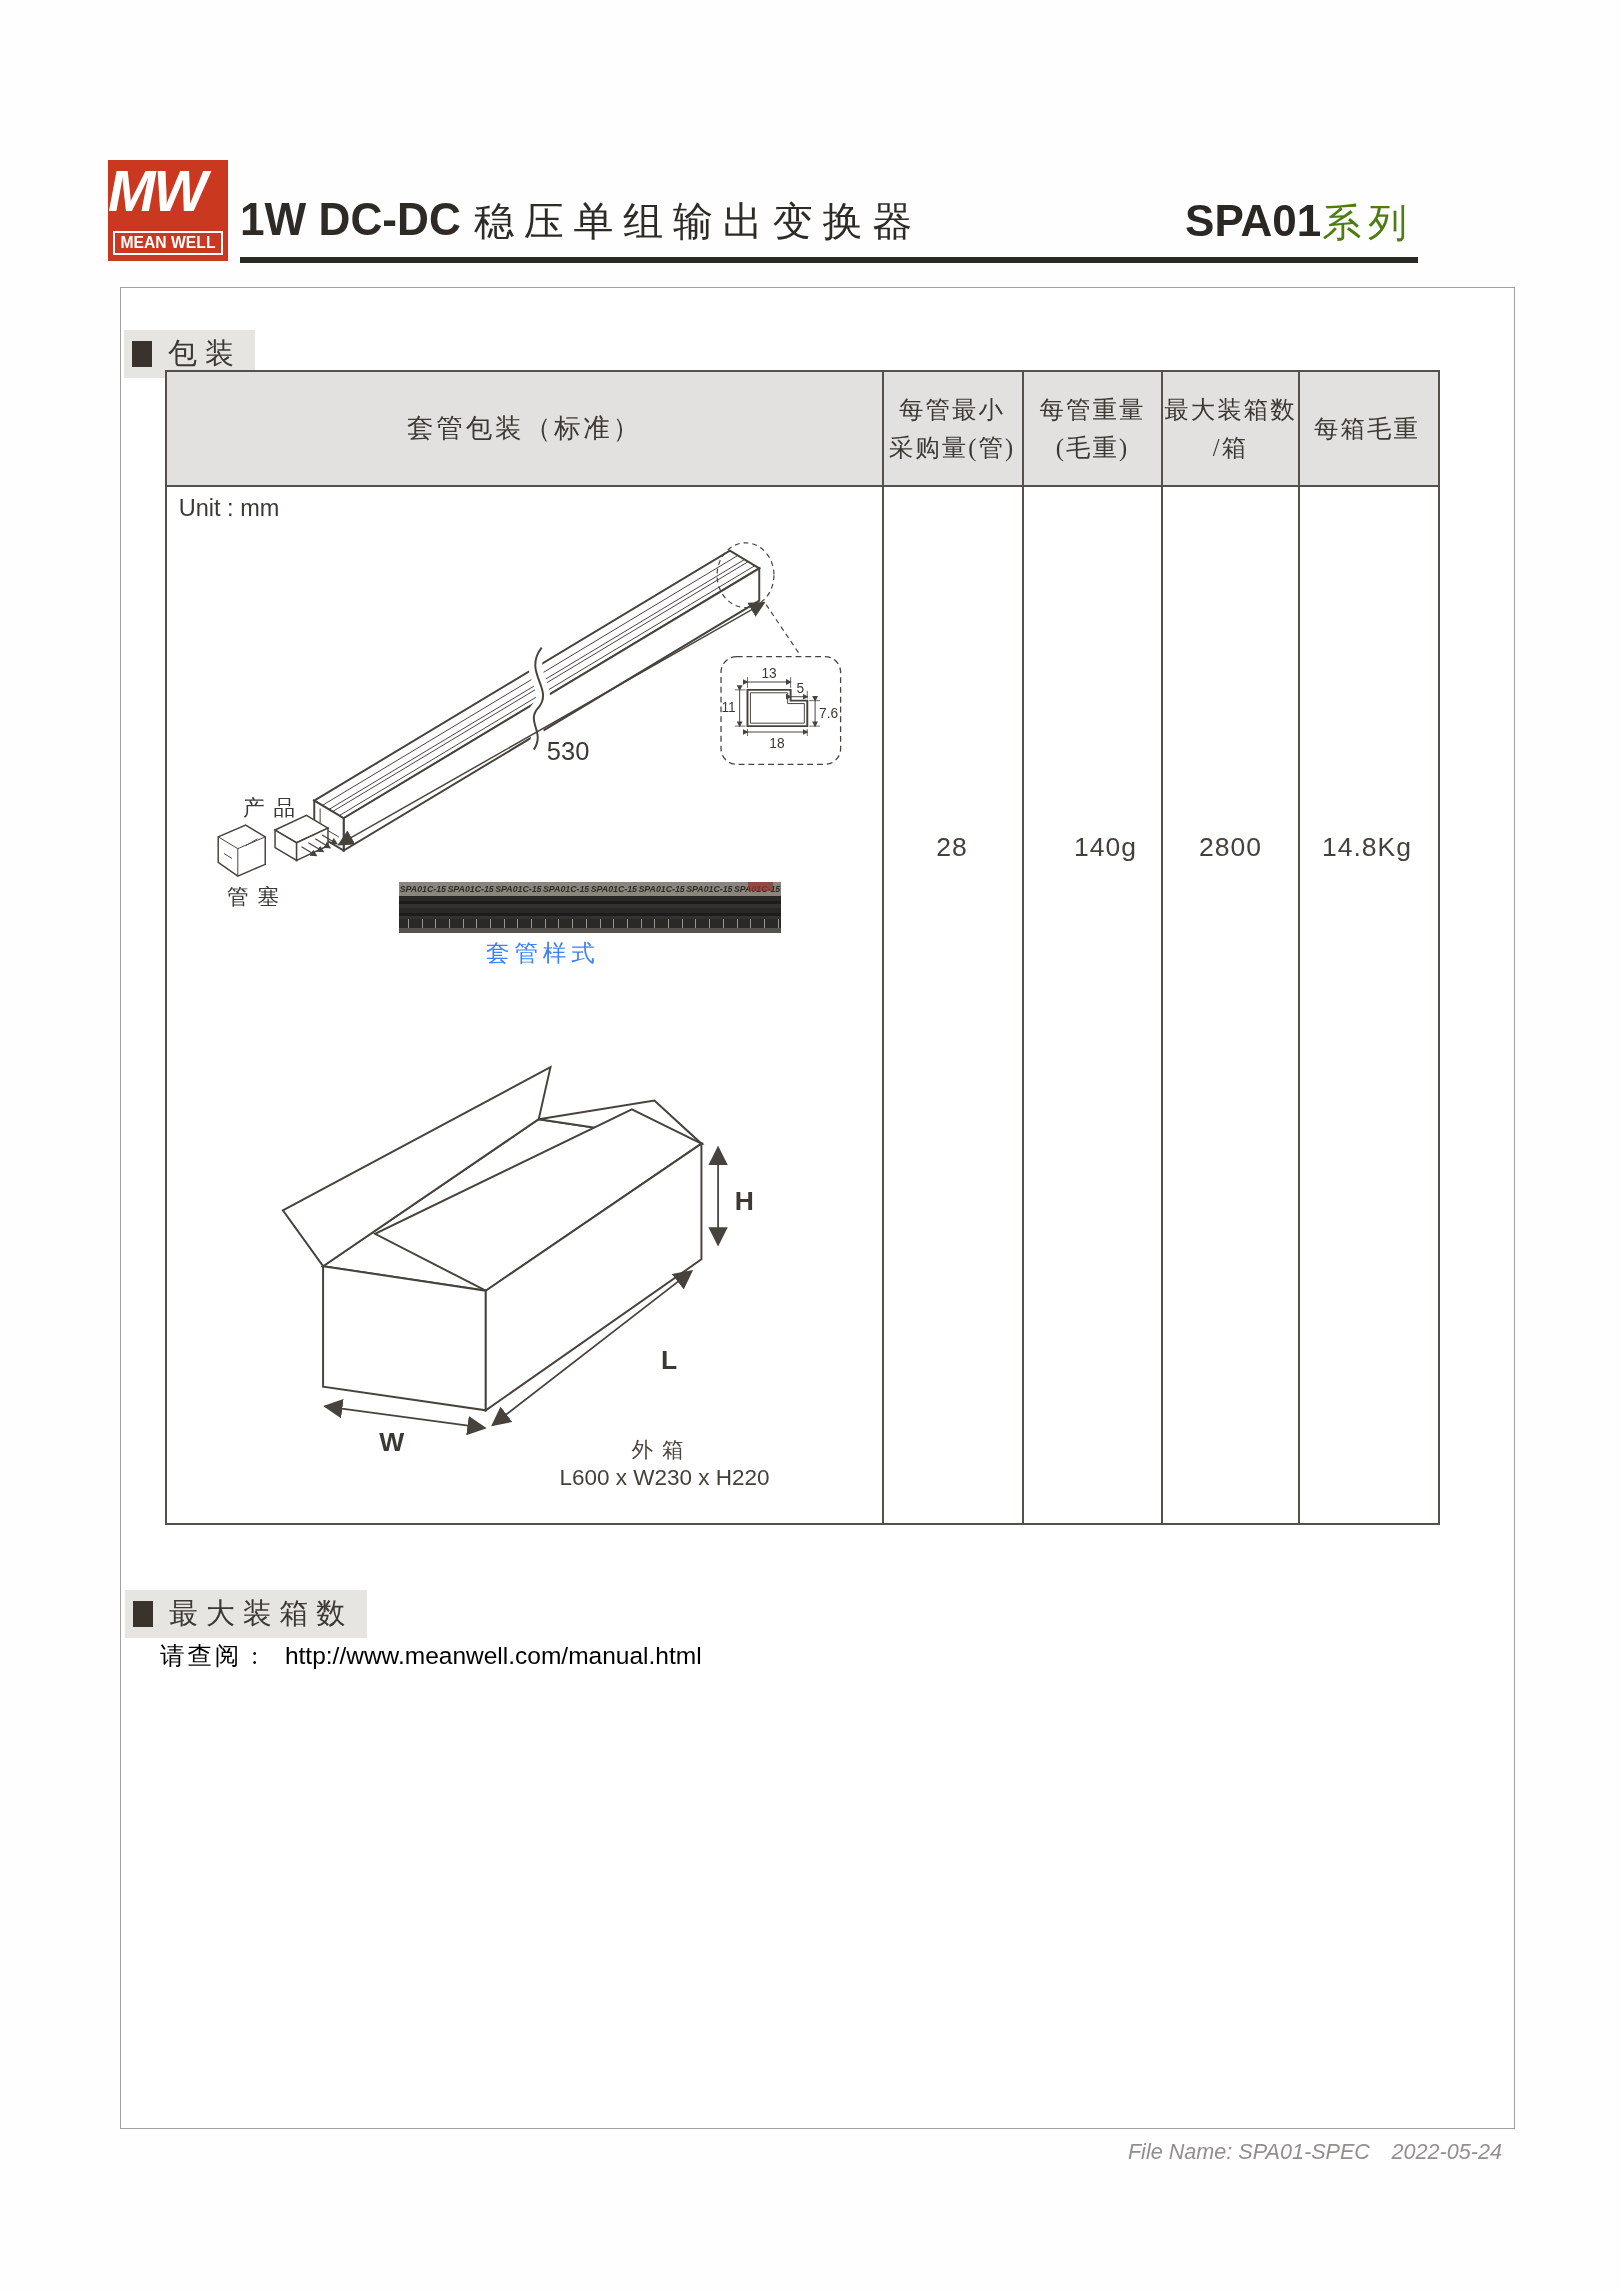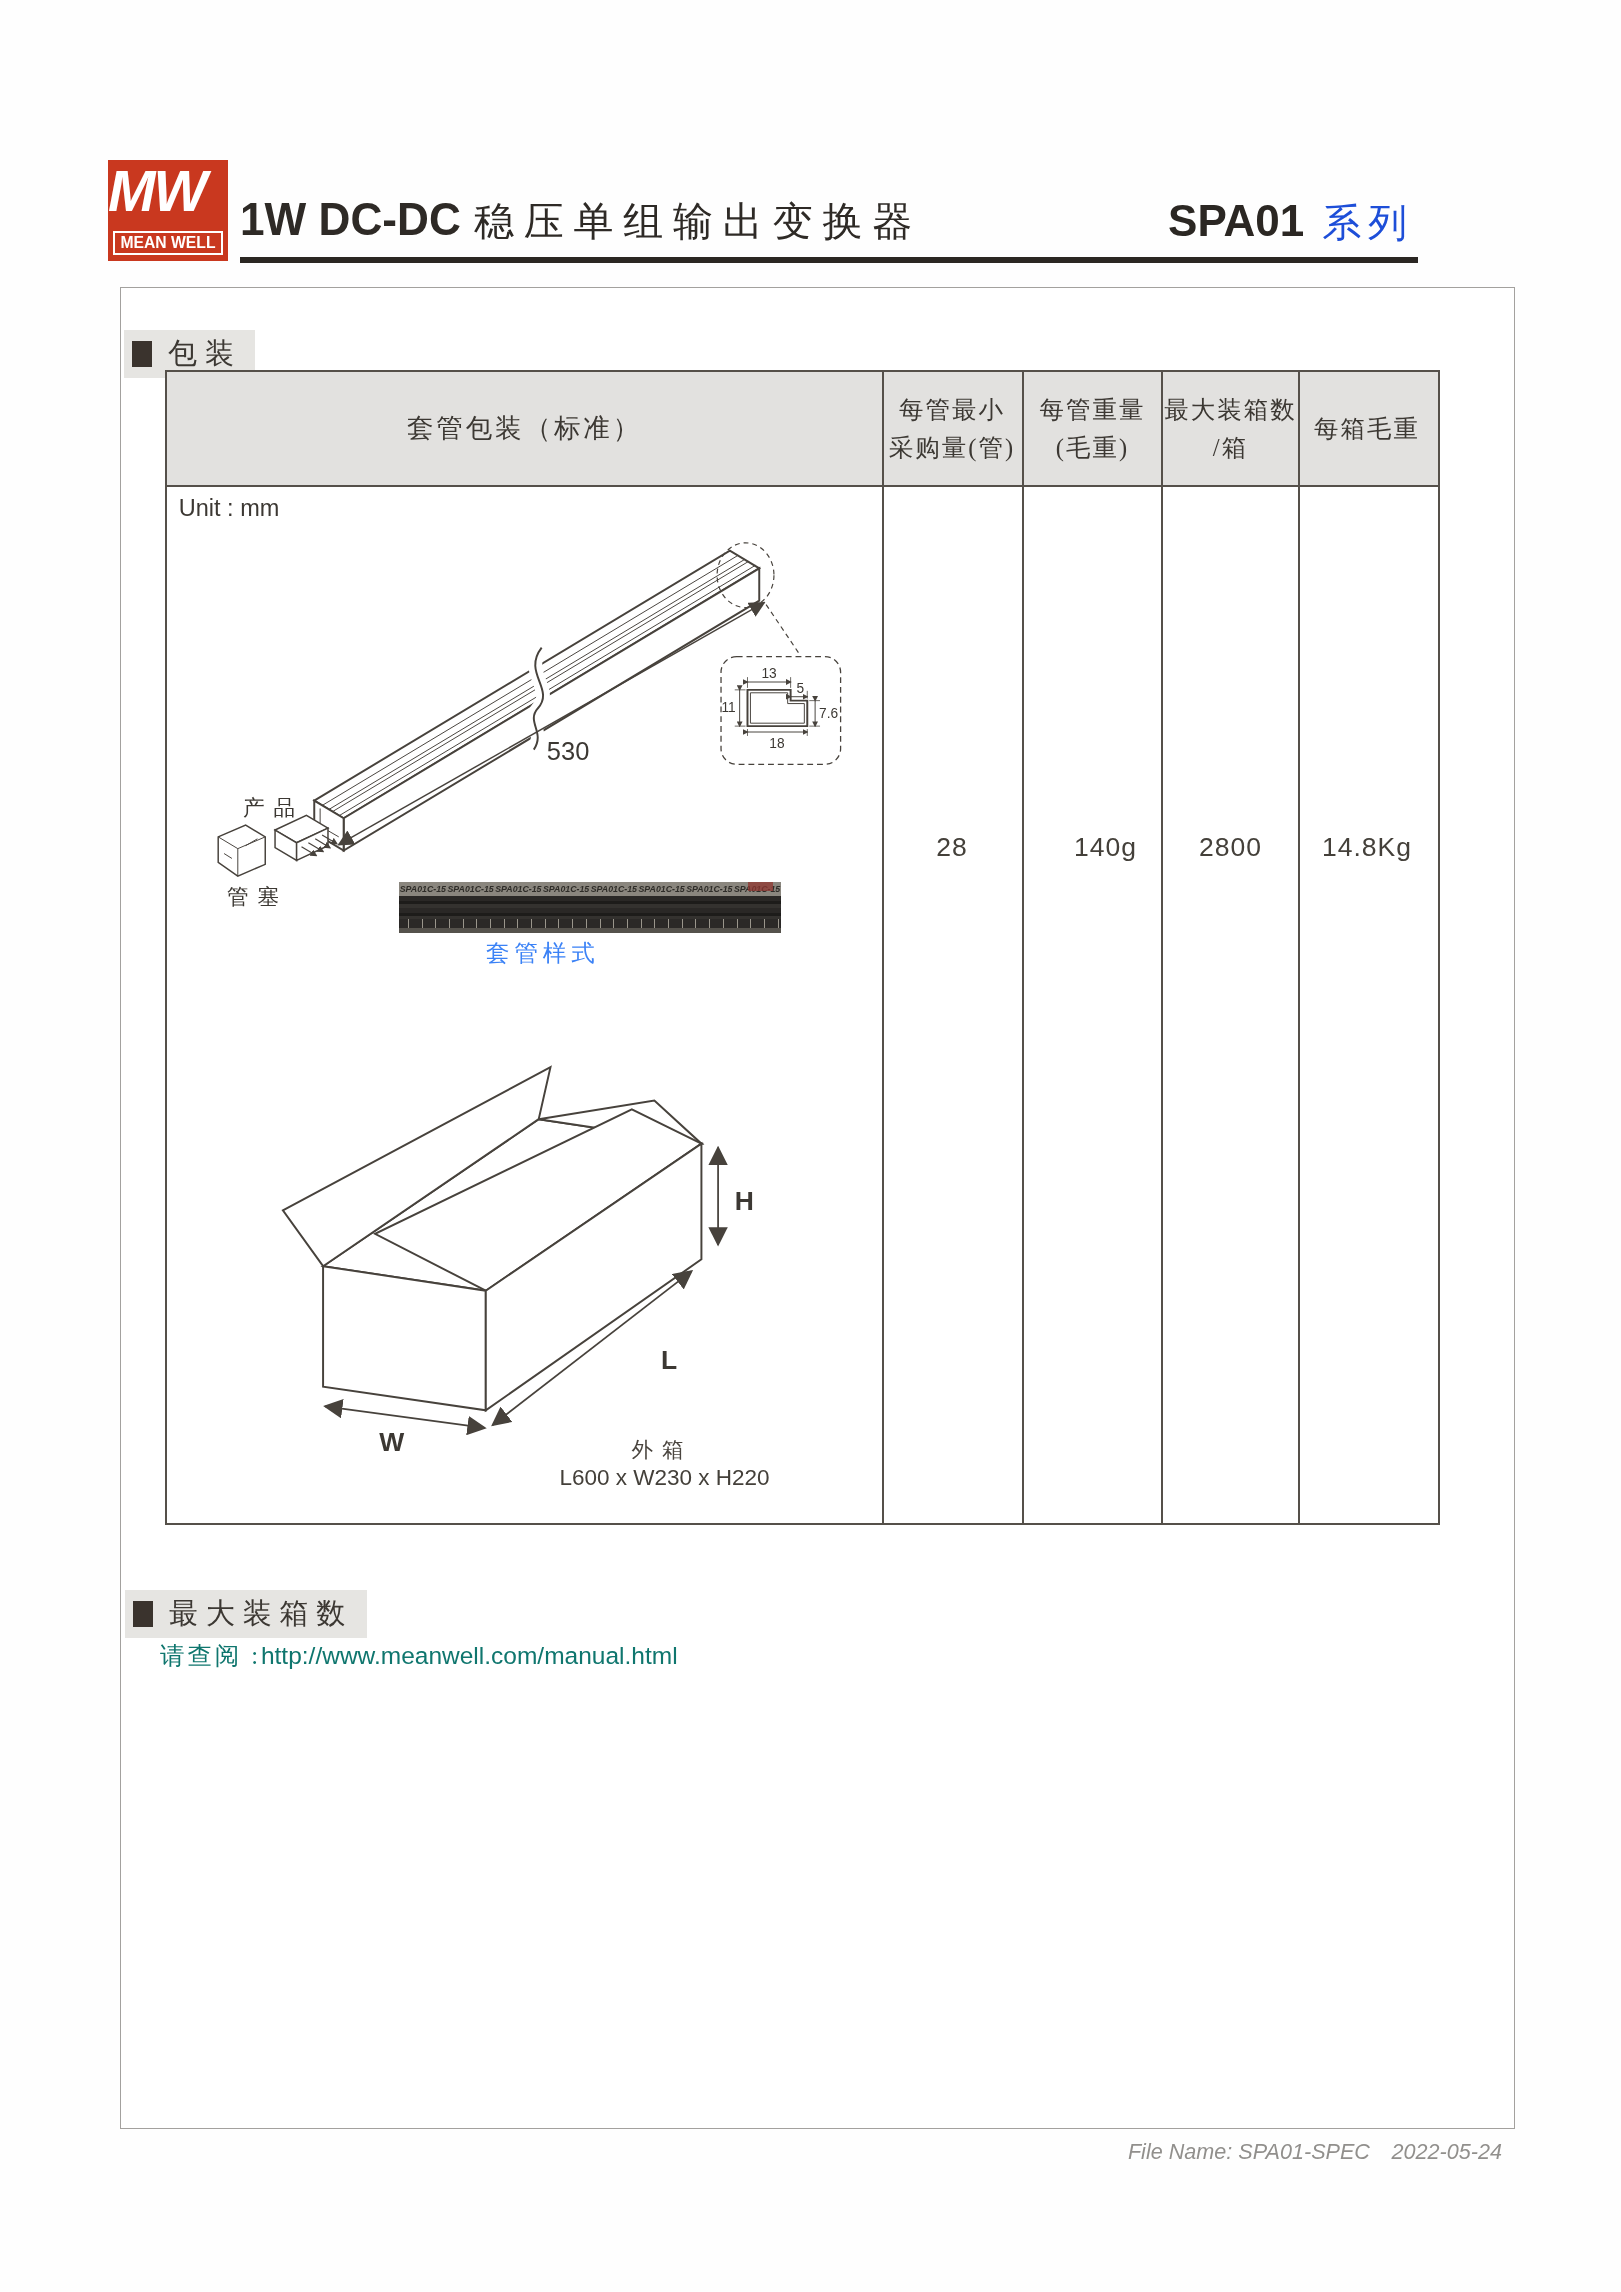--- a/index.html
+++ b/index.html
@@ -12,21 +12,21 @@
   #logo{left:108px;top:160px;width:120px;height:101px;background:#c9381f;}
   #logo .mw{position:absolute;left:0;right:0;top:-2px;color:#fff;
             font-style:italic;font-weight:bold;font-size:57px;letter-spacing:-2px;}
   #logo .brand{position:absolute;left:4.9px;right:4.9px;bottom:5.9px;border:2px solid #fff;
                color:#fff;font-weight:bold;font-size:15.7px;text-align:center;padding:1px 0;letter-spacing:0px;}
   #title-row{left:240px;top:192px;height:61px;display:flex;align-items:baseline;}
   #title-row .latin{font-size:46px;font-weight:bold;color:#2e2a26;transform:scaleX(.96);transform-origin:left bottom;}
   #title-row .zh{font-size:40px;letter-spacing:9.8px;color:#2e2a26;margin-left:3.9px;}
   #series{right:207px;top:196px;display:flex;align-items:baseline;}
   #series .model{font-size:44px;font-weight:bold;color:#2b2723;}
-  #series .suffix{font-size:39px;letter-spacing:6.9px;color:#1d4ed8;margin-left:18px;}
+  #series .suffix{font-size:39px;letter-spacing:6.9px;color:#4d7c0f;margin-left:1px;}
   #title-underline{left:240px;top:257px;width:1178px;height:5.9px;background:#2b2723;}
 
   
   #content-box{left:120px;top:287px;width:1393px;height:1840px;border:1px solid #a3a19e;background:#fff;}
 
   
   .section-heading{display:inline-flex;align-items:center;background:#e6e5e2;padding:3.9px 13.7px 3.9px 7.8px;}
   .section-heading .sq{width:20.6px;height:26.5px;background:#3a332d;margin-right:15.7px;}
   .section-heading .txt{font-size:29px;letter-spacing:7.8px;color:#3c3833;}
   #packaging-heading{left:124px;top:330px;}
@@ -55,21 +55,21 @@
       background:repeating-linear-gradient(180deg,#2a2826 0 4.9px,#1d1c1a 4.9px 7.8px,#34322f 7.8px 11.8px);}
   #tube-photo .ticks{position:absolute;left:0;right:0;top:37px;height:8.8px;background:#2b2927;
       background-image:repeating-linear-gradient(90deg,transparent 0 8.8px,#9a968c 8.8px 9.8px,transparent 9.8px 13.7px);}
   #tube-photo .base{position:absolute;left:0;right:0;top:46px;bottom:0;background:#55524c;}
   #tube-photo .smudge{position:absolute;right:7.8px;top:0;width:25.5px;height:8.8px;background:#8f3530;opacity:.75;}
   #photo-caption{left:319px;top:452px;width:127px;font-size:23.5px;letter-spacing:4.9px;color:#3b82f6;}
   #carton-caption{left:436px;top:950px;width:118px;text-align:center;font-size:21.6px;letter-spacing:8.8px;color:#4a453f;}
   #carton-size{left:370px;top:980px;width:255px;text-align:center;font-size:22.5px;color:#44403a;}
 
   
-  #manual-note{left:160px;top:1639px;font-size:24.5px;color:#0f766e;display:flex;align-items:baseline;}
+  #manual-note{left:160px;top:1639px;font-size:24.5px;color:#000000;display:flex;align-items:baseline;gap:24px;}
   #manual-note .pre{letter-spacing:2.9px;}
   #manual-note .url{font-family:"Liberation Sans","DejaVu Sans",sans-serif;letter-spacing:0;}
 
   
   #footer{right:119px;top:2139px;font-style:italic;font-size:21.6px;color:#918f8c;display:flex;gap:21.6px;}
 
   svg .ln{stroke:#47423c;fill:none;}
   svg .fw{stroke:#47423c;fill:#ffffff;}
   svg text{fill:#3c3833;font-family:"Liberation Sans","DejaVu Sans",sans-serif;}
 </style>

